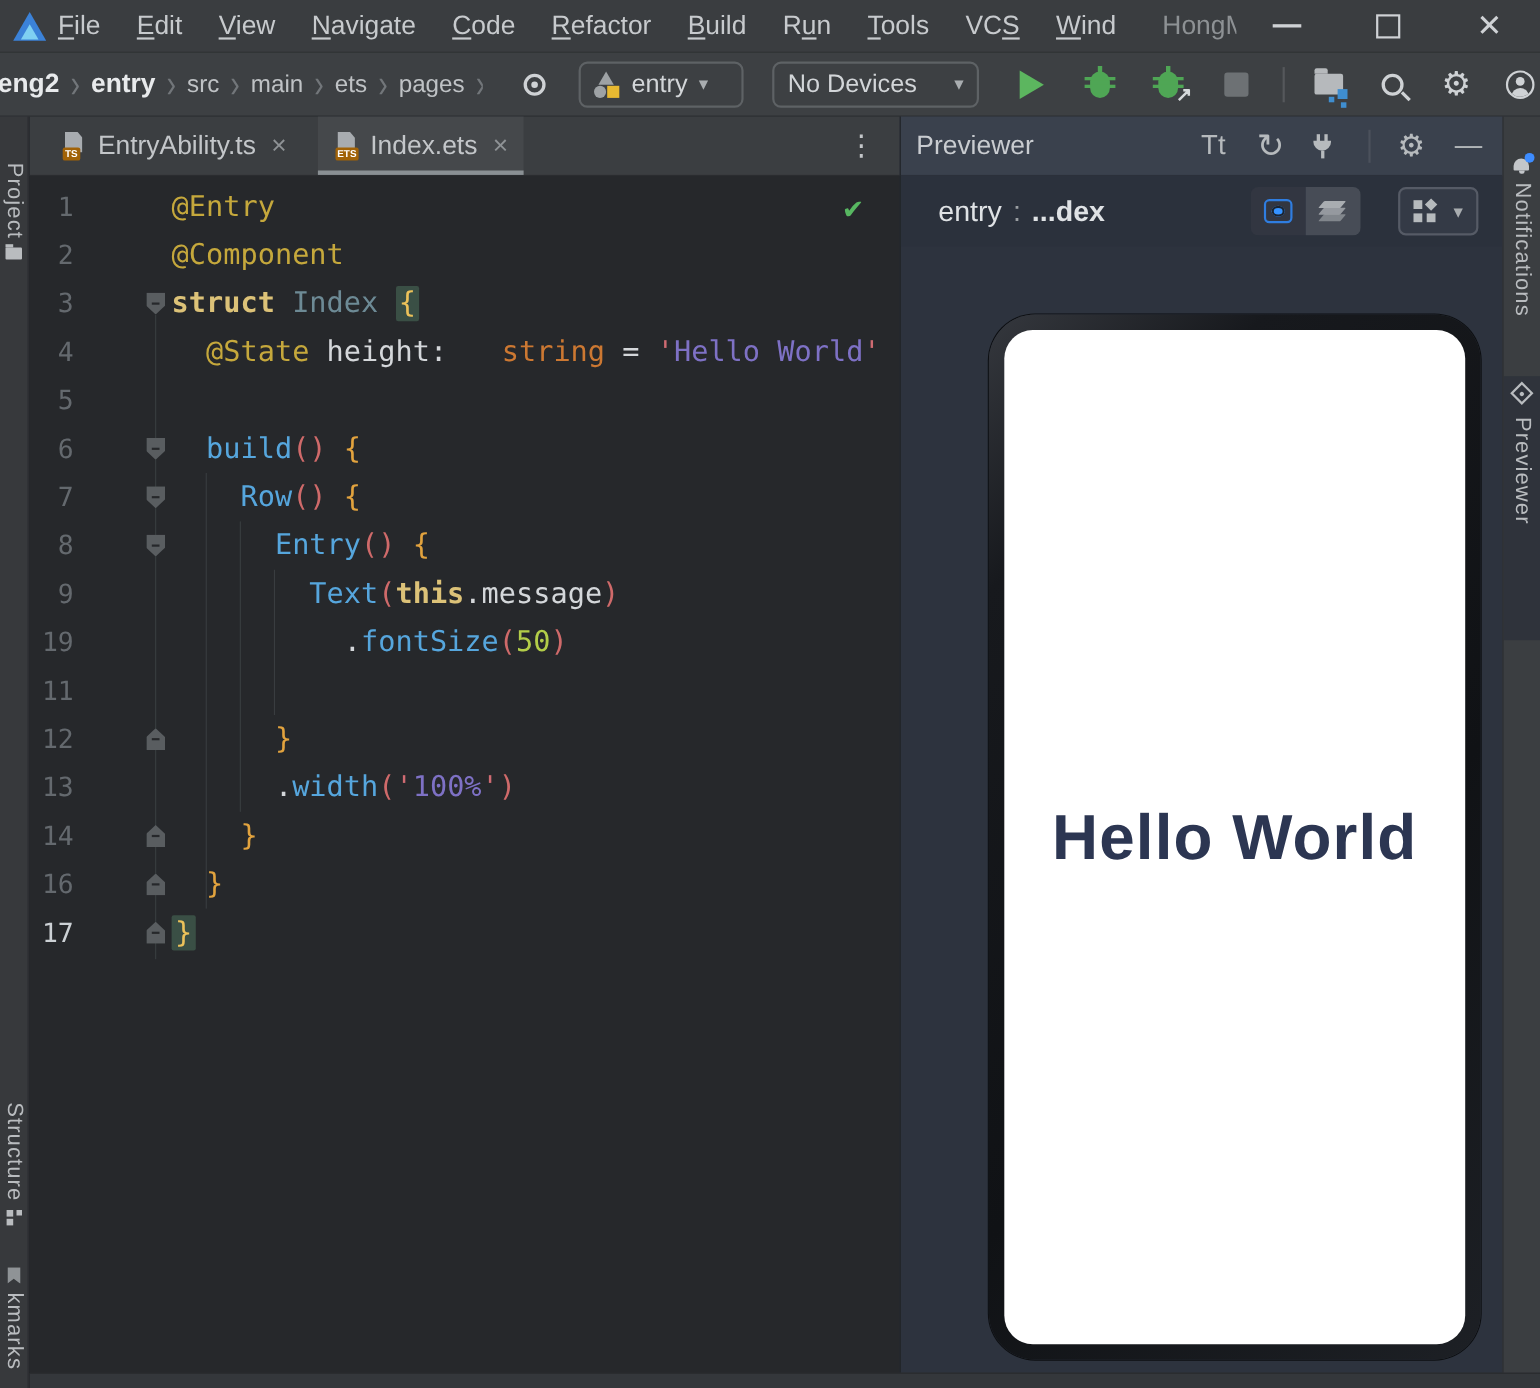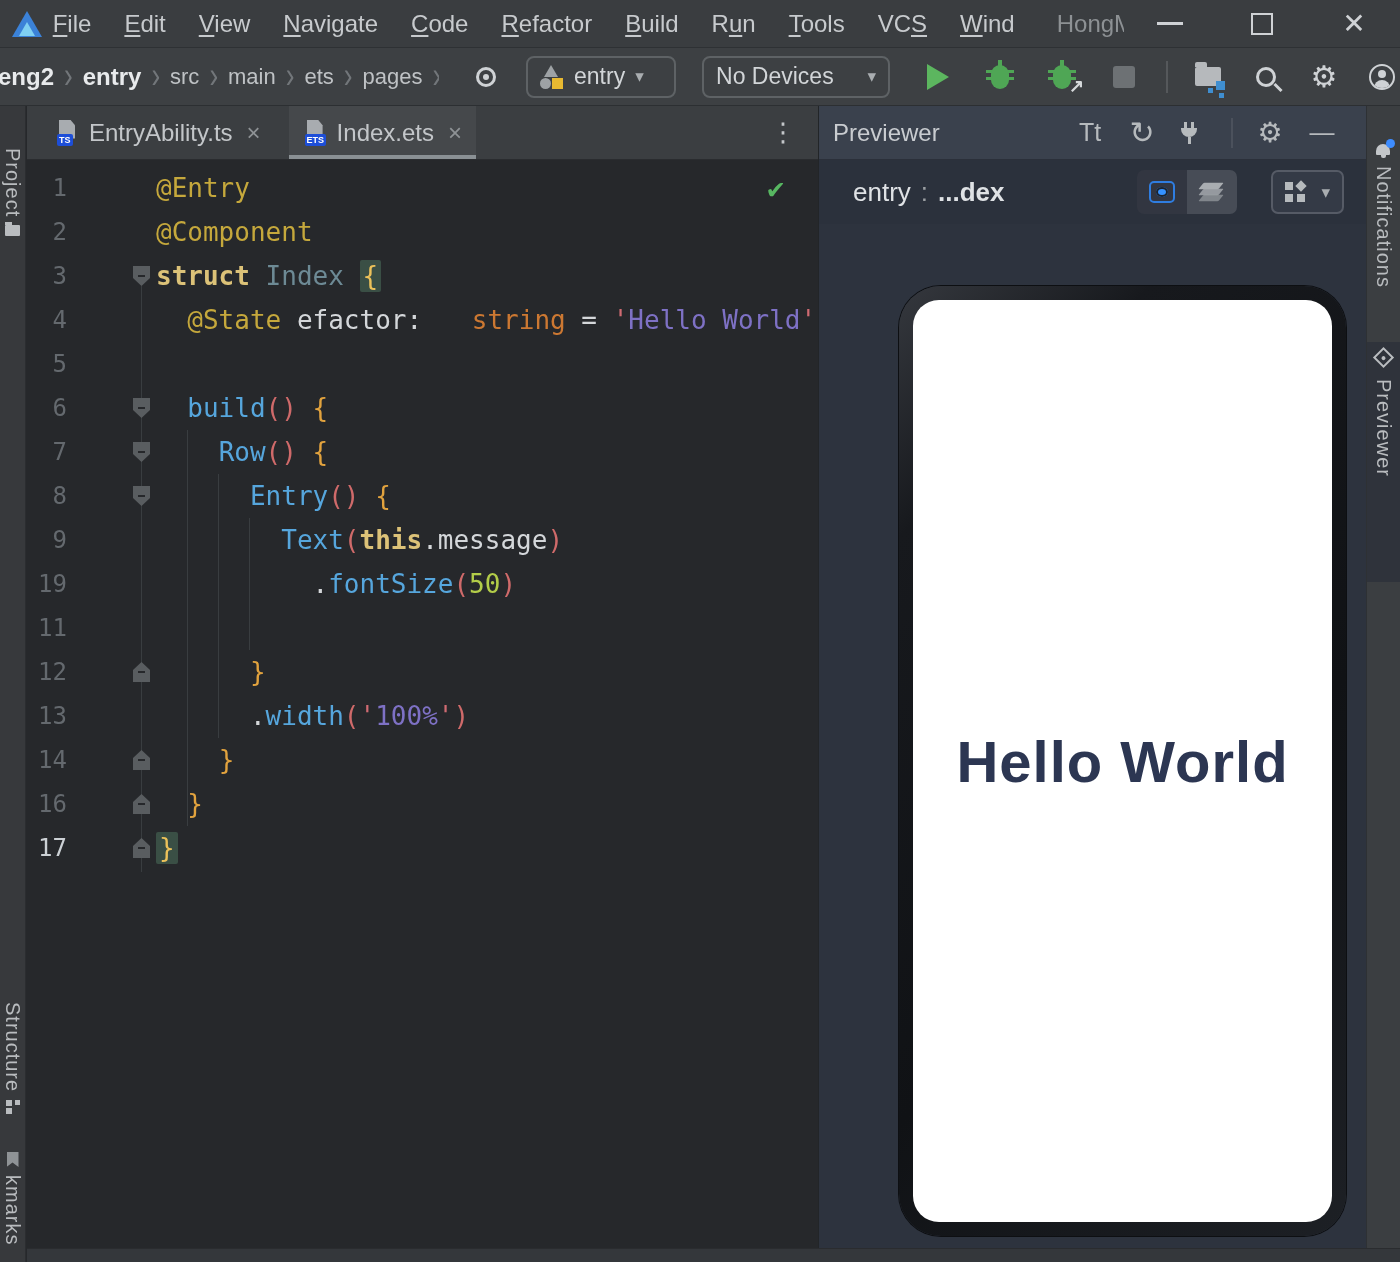--- a/index.html
+++ b/index.html
@@ -95,21 +95,21 @@
   #editor-pane { position:absolute; left:27px; top:106px; width:791px; height:1142px; background:#26282b; }
   #tabbar { position:absolute; left:0; top:0; width:100%; height:54px; background:#3b3e41;
             border-bottom:1px solid #2a2c2f; display:flex; align-items:stretch; color:#c3c6c9; }
   .tab { display:flex; align-items:center; gap:10px; padding:0 14px 0 16px; font-size:24px; position:relative; margin-left:14px; }
   .tab.active { background:#45484b; }
   .tab.active::after { content:""; position:absolute; left:0; bottom:0; width:100%; height:4px; background:#8a9094; }
   .tab-close { color:#8e9295; font-size:24px; padding-left:4px; }
   .file-ico { position:relative; width:22px; height:26px; }
   .file-ico .page { position:absolute; left:2px; top:0; width:16px; height:19px; background:#a8acb0;
                     clip-path:polygon(0 0,70% 0,100% 30%,100% 100%,0 100%); }
-  .file-ico .badge { position:absolute; left:0; bottom:0; min-width:15px; padding:0 2px; height:12px; background:#1d4ed8;
+  .file-ico .badge { position:absolute; left:0; bottom:0; min-width:15px; padding:0 2px; height:12px; background:#a16207;
                      color:#fff; font-size:9px; font-weight:bold; display:flex; align-items:center; justify-content:center; border-radius:2px; }
   #tab-kebab { margin-left:auto; align-self:center; margin-right:14px; color:#c3c6c9; font-size:26px; padding:0 8px; }
 
   #editor { position:absolute; left:0; top:54px; width:100%; height:1088px; overflow:hidden;
             font-family:"DejaVu Sans Mono", monospace; font-size:26px; }
   #code-rows { position:absolute; left:0; top:6px; width:100%; }
   .code-row { position:relative; height:44px; line-height:44px; white-space:pre; }
   .lnum { position:absolute; left:0; top:0; width:40px; text-align:right; color:#64696e; font-size:24px; }
   .lnum.active { color:#ccd1d5; }
   .code-text { position:absolute; left:129px; top:0; }
@@ -133,21 +133,21 @@
   .tk-brace { color:#e2a33e; }
   .tk-braceHl { color:#ecc25a; background:#3a4f45; padding:1px 3px; border-radius:2px; }
   .tk-num   { color:#b3cd49; }
   .tk-boldw { color:#d6d9dd; font-weight:bold; }
 
   
   #preview-pane { position:absolute; left:818px; top:106px; width:548px; height:1142px; background:#2d333e; border-left:1px solid #222528; }
   #pv-header { position:absolute; left:0; top:0; width:100%; height:54px; background:#3a414d;
                border-bottom:1px solid #2b303a; display:flex; align-items:center; color:#c9ccd0; }
   #pv-title { font-size:24px; margin-left:14px; }
-  #pv-header-icons { margin-left:auto; display:flex; align-items:center; gap:22px; margin-right:29px; }
+  #pv-header-icons { margin-left:auto; display:flex; align-items:center; gap:22px; margin-right:16px; }
   .pv-ico { color:#b6babd; font-size:25px; display:flex; align-items:center; justify-content:center; min-width:30px; }
   .plug-ico { position:relative; width:20px; height:22px; }
   .plug-ico .cup { position:absolute; left:2px; top:6px; width:16px; height:9px; background:#b6babd; border-radius:0 0 8px 8px; }
   .plug-ico .p1 { position:absolute; left:5px; top:0; width:3px; height:7px; background:#b6babd; }
   .plug-ico .p2 { position:absolute; left:12px; top:0; width:3px; height:7px; background:#b6babd; }
   .plug-ico .stem { position:absolute; left:9px; top:15px; width:3px; height:7px; background:#b6babd; }
   .pv-sep { width:2px; height:30px; background:#4b515c; }
   #pv-sub { position:absolute; left:0; top:54px; width:100%; height:64px; background:#2b313c;
             display:flex; align-items:center; color:#dfe2e5; font-size:26px; }
   #pv-config { margin-left:34px; display:flex; gap:10px; align-items:baseline; }
@@ -318,21 +318,21 @@
     </div>
   <div id="editor">
     <div class="guide" style="left:114px; top:126px; height:586px;"></div>
     <div class="guide" style="left:160px; top:270px; height:396px;"></div>
     <div class="guide" style="left:191px; top:314px; height:264px;"></div>
     <div class="guide" style="left:222px; top:358px; height:132px;"></div>
     <div id="code-rows">
         <div class="code-row"><span class="lnum">1</span><span class="code-text"><span class="tk-ann">@Entry</span></span></div>
         <div class="code-row"><span class="lnum">2</span><span class="code-text"><span class="tk-ann">@Component</span></span></div>
         <div class="code-row"><span class="lnum">3</span><div class="fold down"><i></i></div><span class="code-text"><span class="tk-kw">struct</span><span class="tk-plain"> </span><span class="tk-type">Index</span><span class="tk-plain"> </span><span class="tk-braceHl">{</span></span></div>
-        <div class="code-row"><span class="lnum">4</span><span class="code-text"><span class="tk-plain">  </span><span class="tk-ann">@State</span><span class="tk-plain"> efactor: </span><span class="tk-kwo">string</span><span class="tk-plain"> = </span><span class="tk-q">'</span><span class="tk-str">Hello World</span><span class="tk-q">'</span></span></div>
+        <div class="code-row"><span class="lnum">4</span><span class="code-text"><span class="tk-plain">  </span><span class="tk-ann">@State</span><span class="tk-plain"> height: </span><span class="tk-kwo">string</span><span class="tk-plain"> = </span><span class="tk-q">'</span><span class="tk-str">Hello World</span><span class="tk-q">'</span></span></div>
         <div class="code-row"><span class="lnum">5</span><span class="code-text"></span></div>
         <div class="code-row"><span class="lnum">6</span><div class="fold down"><i></i></div><span class="code-text"><span class="tk-plain">  </span><span class="tk-fn">build</span><span class="tk-par">()</span><span class="tk-plain"> </span><span class="tk-brace">{</span></span></div>
         <div class="code-row"><span class="lnum">7</span><div class="fold down"><i></i></div><span class="code-text"><span class="tk-plain">    </span><span class="tk-fn">Row</span><span class="tk-par">()</span><span class="tk-plain"> </span><span class="tk-brace">{</span></span></div>
         <div class="code-row"><span class="lnum">8</span><div class="fold down"><i></i></div><span class="code-text"><span class="tk-plain">      </span><span class="tk-fn">Entry</span><span class="tk-par">()</span><span class="tk-plain"> </span><span class="tk-brace">{</span></span></div>
         <div class="code-row"><span class="lnum">9</span><span class="code-text"><span class="tk-plain">        </span><span class="tk-fn">Text</span><span class="tk-par">(</span><span class="tk-kw">this</span><span class="tk-plain">.message</span><span class="tk-par">)</span></span></div>
         <div class="code-row"><span class="lnum">19</span><span class="code-text"><span class="tk-plain">          .</span><span class="tk-fn">fontSize</span><span class="tk-par">(</span><span class="tk-num">50</span><span class="tk-par">)</span></span></div>
         <div class="code-row"><span class="lnum">11</span></div>
         <div class="code-row"><span class="lnum">12</span><div class="fold up"><i></i></div><span class="code-text"><span class="tk-plain">      </span><span class="tk-brace">}</span></span></div>
         <div class="code-row"><span class="lnum">13</span><span class="code-text"><span class="tk-plain">      .</span><span class="tk-fn">width</span><span class="tk-par">(</span><span class="tk-q">'</span><span class="tk-str">100%</span><span class="tk-q">'</span><span class="tk-par">)</span></span></div>
         <div class="code-row"><span class="lnum">14</span><div class="fold up"><i></i></div><span class="code-text"><span class="tk-plain">    </span><span class="tk-brace">}</span></span></div>

